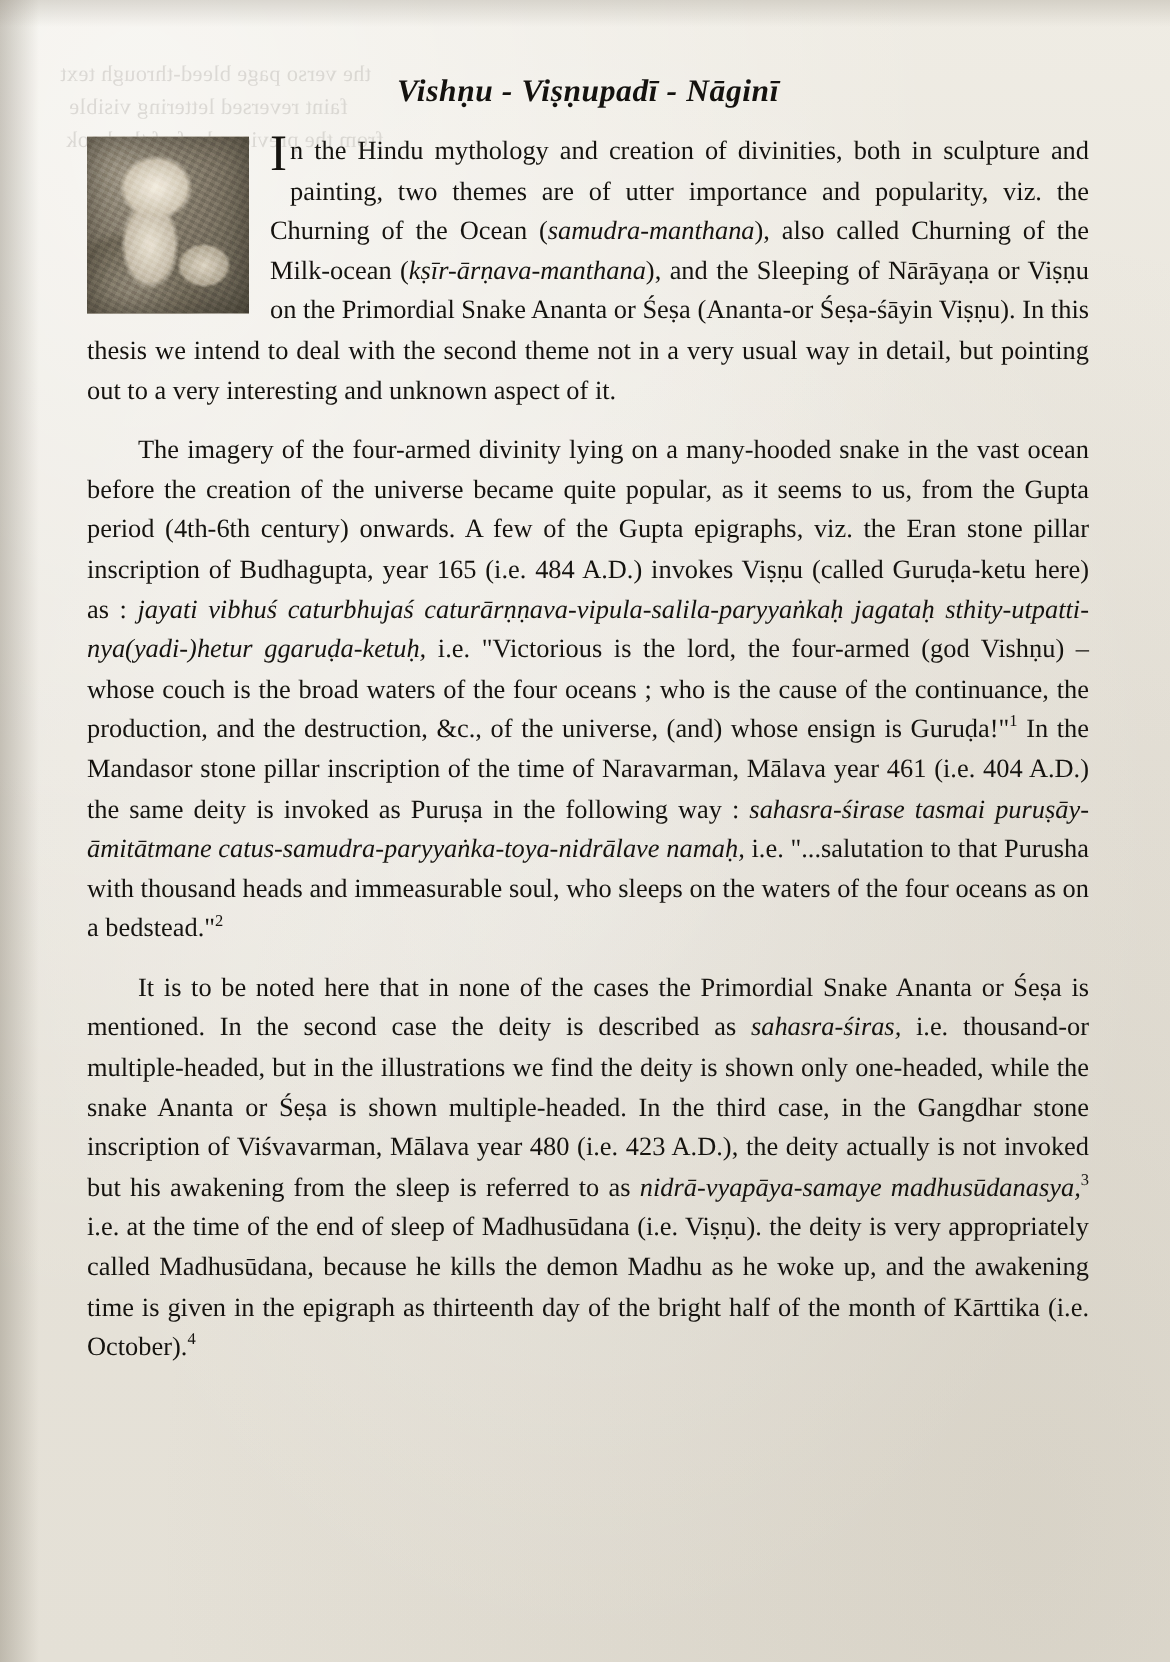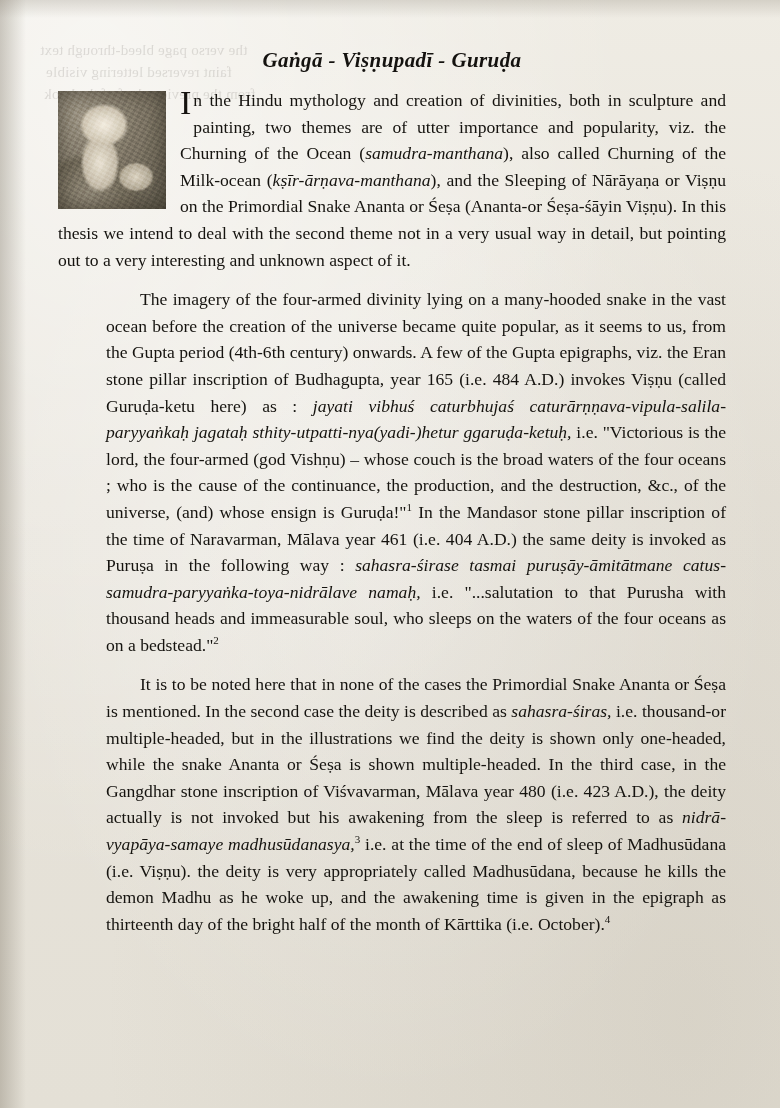--- a/index.html
+++ b/index.html
@@ -65,21 +65,20 @@
     line-height: 26.6px;
     text-align: justify;
     text-justify: inter-word;
     color: #15130f;
   }
   p {
     margin: 0 0 13px 0;
   }
   p.indent {
     text-indent: 34px;
-    margin-left: 48px;
   }
   .figure {
     float: left;
     width: 108px;
     height: 118px;
     margin: 4px 14px 2px 0;
     position: relative;
     overflow: hidden;
     background: #b9b2a4;
     filter: contrast(1.05) brightness(0.99);
@@ -127,21 +126,21 @@
 <div class="paper"></div>
 <div class="edge-shadow-left"></div>
 <div class="edge-shadow-top"></div>
 
 <div class="ghost" style="left:40px; top:42px;">the verso page bleed-through text</div>
 <div class="ghost" style="left:46px; top:64px;">faint reversed lettering visible</div>
 <div class="ghost" style="left:44px; top:86px;">from the previous leaf of the book</div>
 
 <div class="page">
 
-  <h1 class="title">Gaṅgā - Viṣṇupadī - Guruḍa</h1>
+  <h1 class="title">Vishṇu - Viṣṇupadī - Nāginī</h1>
 
   <div class="body-text">
 
     <div class="figure">
       <div class="sculpt"></div>
       <div class="grain"></div>
       <div class="vign"></div>
     </div>
 
     <p><span class="dropcap">I</span><span>n the Hindu mythology and creation of divinities, both in sculpture and painting, two themes are of utter importance and popularity, viz. the Churning of the Ocean (</span><i>samudra-manthana</i><span>), also called Churning of the Milk-ocean  (</span><i>kṣīr-ārṇava-manthana</i><span>), and the Sleeping of Nārāyaṇa or Viṣṇu on the Primordial Snake Ananta or Śeṣa (Ananta-or Śeṣa-śāyin Viṣṇu). In this thesis we intend to deal with the second theme not in a very usual way in detail, but pointing out to a very interesting and unknown aspect of it.</span></p>

